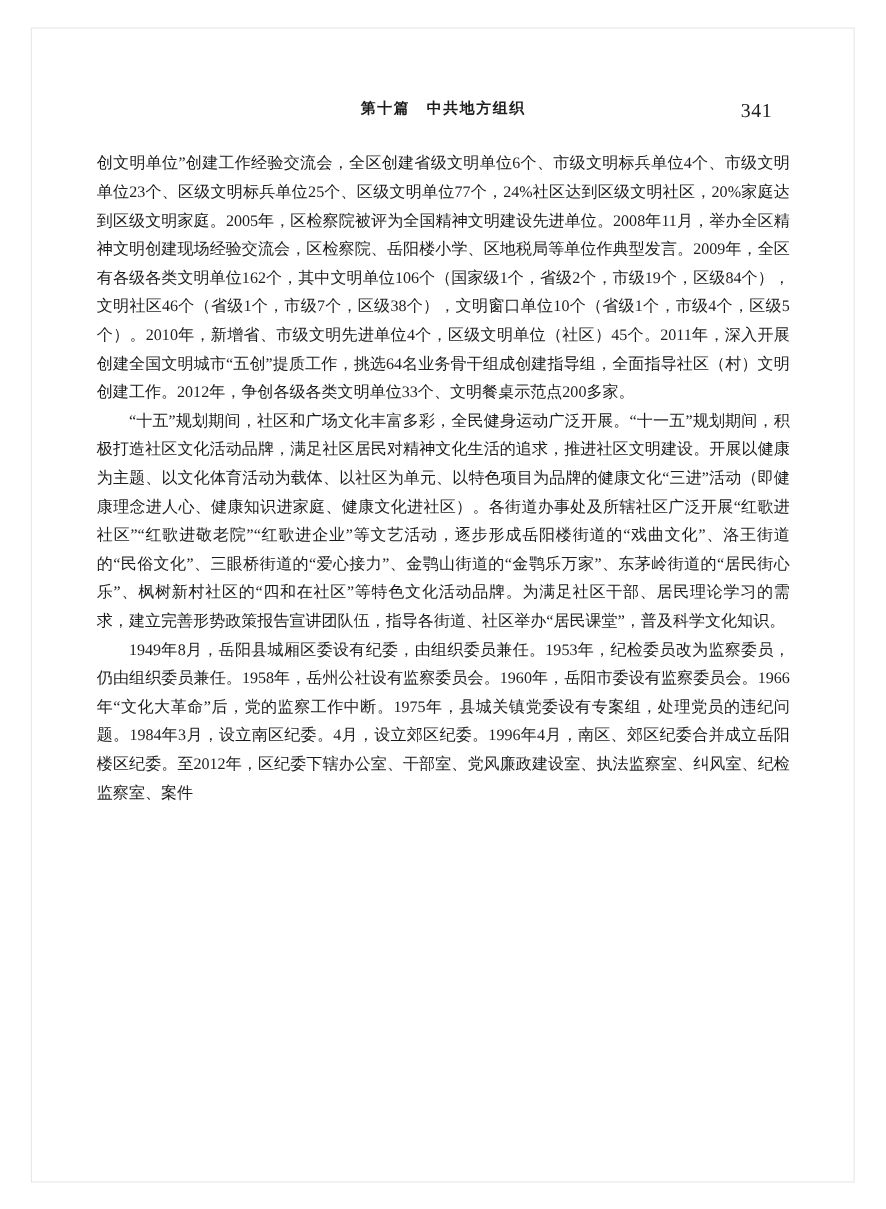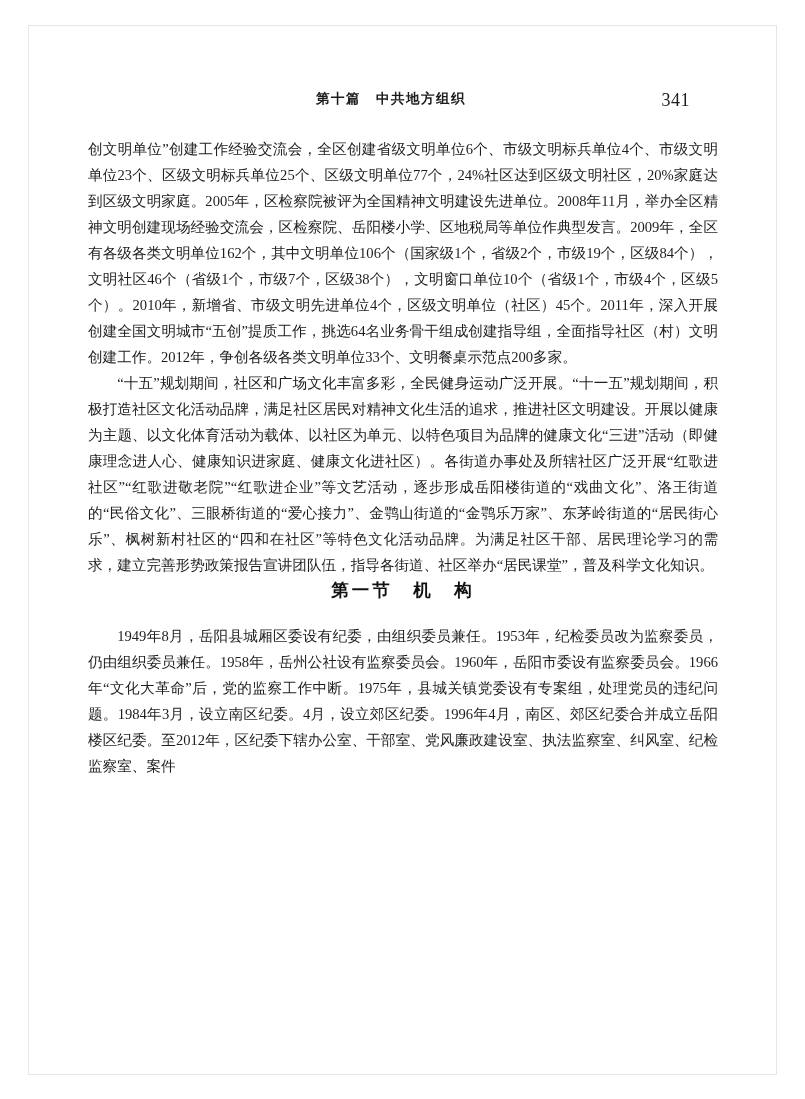--- a/index.html
+++ b/index.html
@@ -12,21 +12,21 @@
     overflow: hidden;
   }
   .scan-edge {
     position: absolute;
     top: 25px; left: 28px; right: 28px; bottom: 24px;
     border: 1px solid #e7e6e2;
     pointer-events: none;
   }
   .page-header {
     position: absolute;
-    top: 90px; left: 76px; width: 630px; height: 22px;
+    top: 90px; left: 88px; width: 630px; height: 22px;
     font-size: 13.5px;
   }
   .running-head {
     position: absolute;
     left: 50%;
     transform: translateX(-50%);
     font-weight: bold;
     letter-spacing: 1.5px;
     white-space: nowrap;
   }
@@ -88,16 +88,15 @@
 </div>
 
 <div class="content">
   <p class="para no-indent">创文明单位”创建工作经验交流会，全区创建省级文明单位6个、市级文明标兵单位4个、市级文明单位23个、区级文明标兵单位25个、区级文明单位77个，24%社区达到区级文明社区，20%家庭达到区级文明家庭。2005年，区检察院被评为全国精神文明建设先进单位。2008年11月，举办全区精神文明创建现场经验交流会，区检察院、岳阳楼小学、区地税局等单位作典型发言。2009年，全区有各级各类文明单位162个，其中文明单位106个（国家级1个，省级2个，市级19个，区级84个），文明社区46个（省级1个，市级7个，区级38个），文明窗口单位10个（省级1个，市级4个，区级5个）。2010年，新增省、市级文明先进单位4个，区级文明单位（社区）45个。2011年，深入开展创建全国文明城市“五创”提质工作，挑选64名业务骨干组成创建指导组，全面指导社区（村）文明创建工作。2012年，争创各级各类文明单位33个、文明餐桌示范点200多家。</p>
 
 
   <p class="para">“十五”规划期间，社区和广场文化丰富多彩，全民健身运动广泛开展。“十一五”规划期间，积极打造社区文化活动品牌，满足社区居民对精神文化生活的追求，推进社区文明建设。开展以健康为主题、以文化体育活动为载体、以社区为单元、以特色项目为品牌的健康文化“三进”活动（即健康理念进人心、健康知识进家庭、健康文化进社区）。各街道办事处及所辖社区广泛开展“红歌进社区”“红歌进敬老院”“红歌进企业”等文艺活动，逐步形成岳阳楼街道的“戏曲文化”、洛王街道的“民俗文化”、三眼桥街道的“爱心接力”、金鹗山街道的“金鹗乐万家”、东茅岭街道的“居民街心乐”、枫树新村社区的“四和在社区”等特色文化活动品牌。为满足社区干部、居民理论学习的需求，建立完善形势政策报告宣讲团队伍，指导各街道、社区举办“居民课堂”，普及科学文化知识。</p>
 
 
 
-  <h2 class="section-heading">第一节　机　构</h2>
 
   <p class="para">1949年8月，岳阳县城厢区委设有纪委，由组织委员兼任。1953年，纪检委员改为监察委员，仍由组织委员兼任。1958年，岳州公社设有监察委员会。1960年，岳阳市委设有监察委员会。1966年“文化大革命”后，党的监察工作中断。1975年，县城关镇党委设有专案组，处理党员的违纪问题。1984年3月，设立南区纪委。4月，设立郊区纪委。1996年4月，南区、郊区纪委合并成立岳阳楼区纪委。至2012年，区纪委下辖办公室、干部室、党风廉政建设室、执法监察室、纠风室、纪检监察室、案件</p>
 </div>
 
 </body></html>

